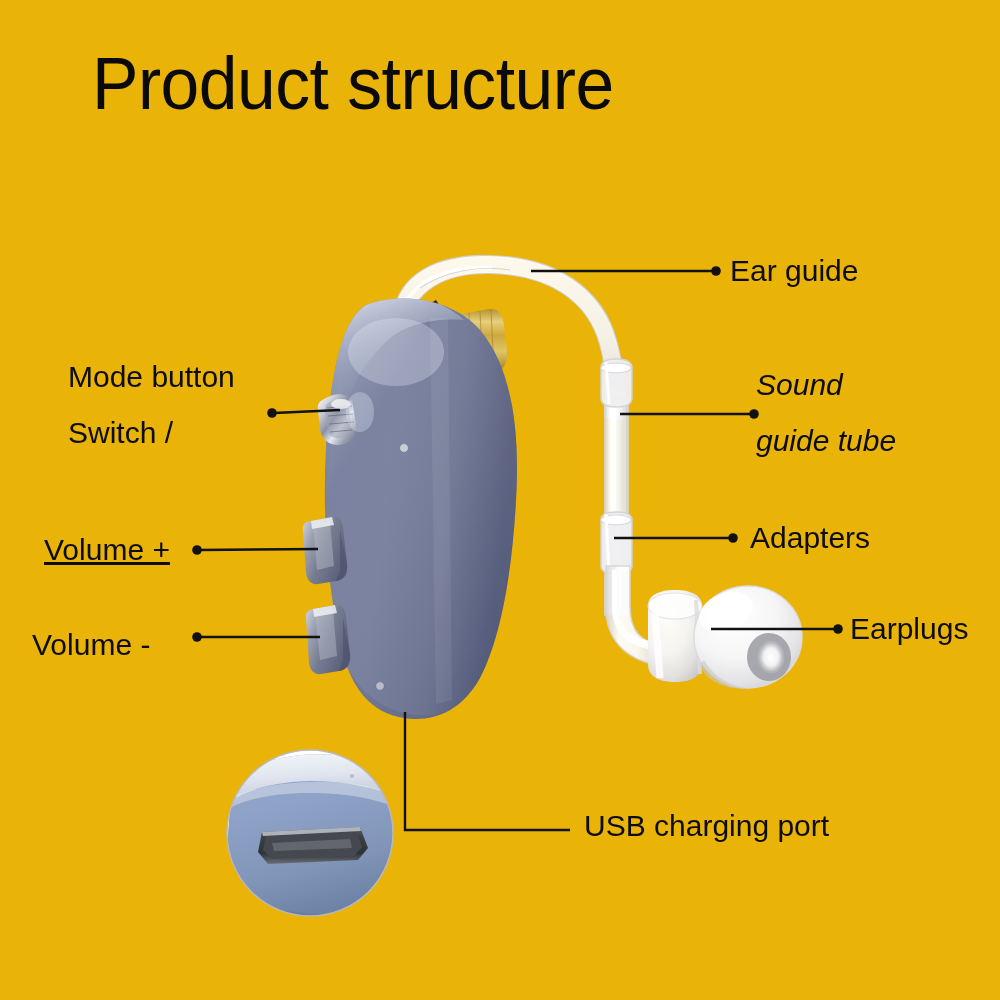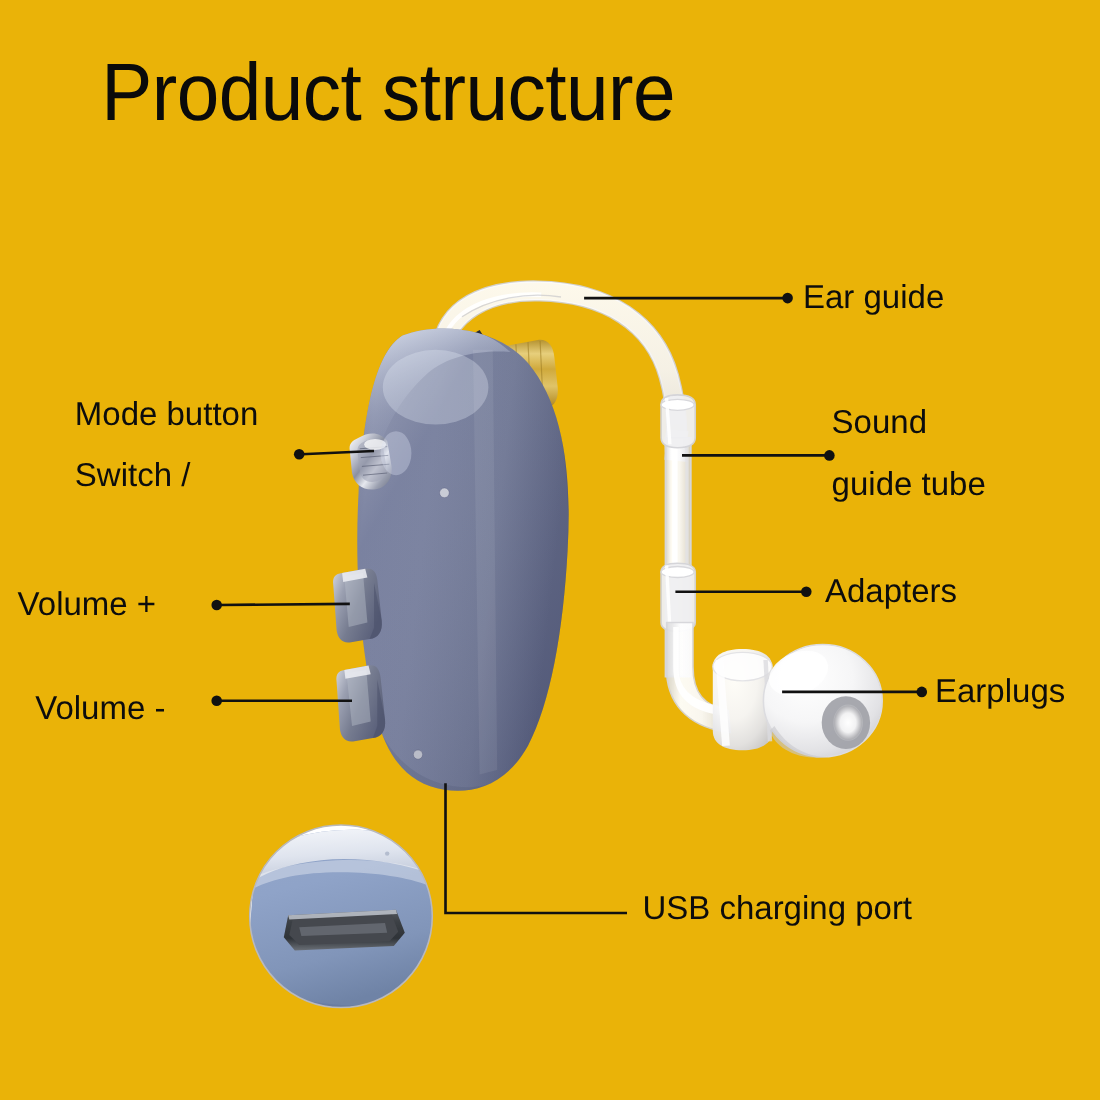--- a/index.html
+++ b/index.html
@@ -392,33 +392,33 @@
       <circle cx="733" cy="538" r="4.8"></circle>
       <circle cx="838" cy="629" r="4.8"></circle>
       <circle cx="272" cy="413" r="4.8"></circle>
       <circle cx="197" cy="550" r="4.8"></circle>
       <circle cx="197" cy="637" r="4.8"></circle>
     </g>
   </svg>
 
   <div class="label" style="left:730px; top:256px;">Ear guide</div>
 
-  <div class="label two-line" style="left:756px; top:370px;">
+  <div class="label two-line" style="left:756px; top:370px;font-style:italic;">
     <span class="ln">Sound</span>
     <span class="ln">guide tube</span>
   </div>
 
   <div class="label" style="left:750px; top:523px;">Adapters</div>
 
   <div class="label" style="left:850px; top:614px;">Earplugs</div>
 
   <div class="label two-line" style="left:68px; top:362px;">
     <span class="ln">Mode button</span>
     <span class="ln">Switch /</span>
   </div>
 
-  <div class="label" style="left:16px; top:535px;">Volume +</div>
+  <div class="label" style="left:44px; top:535px;text-decoration:underline;">Volume +</div>
 
   <div class="label" style="left:32px; top:630px;">Volume -</div>
 
   <div class="label" style="left:584px; top:811px;">USB charging port</div>
 
 </div>
 
 </body></html>

